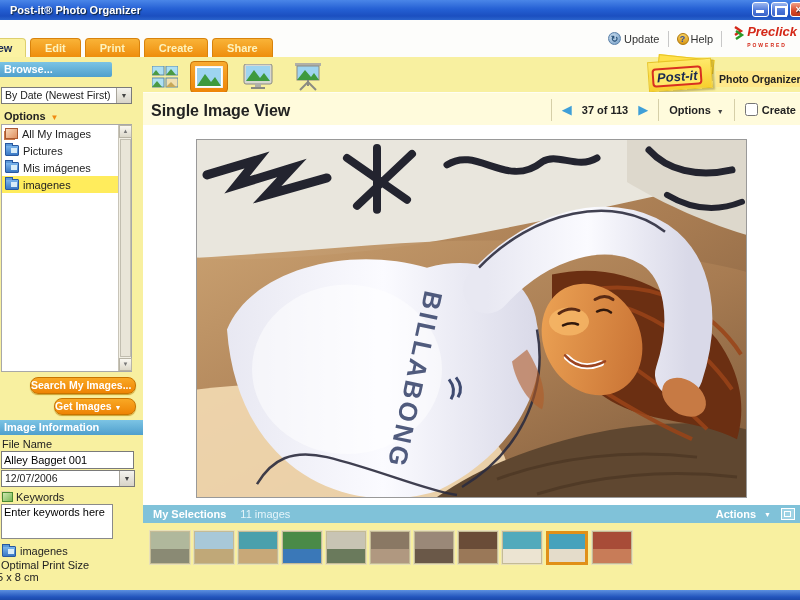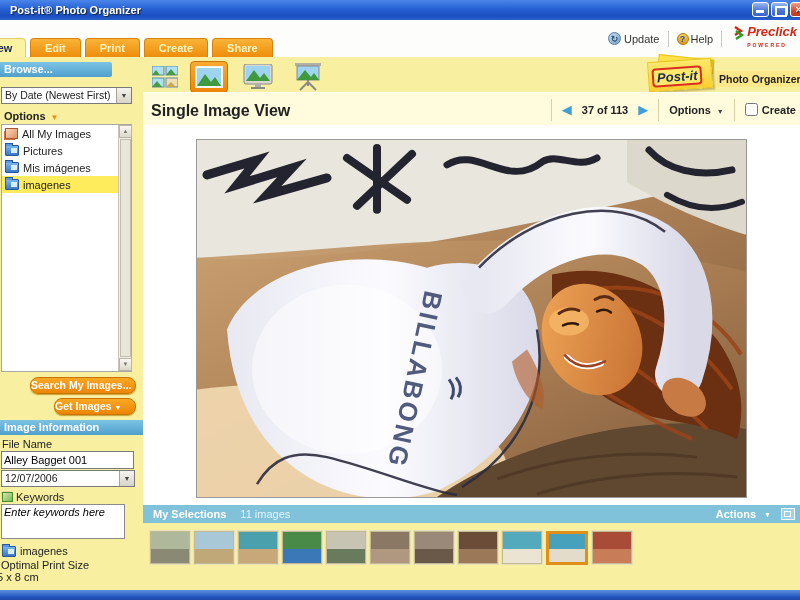--- a/index.html
+++ b/index.html
@@ -224,21 +224,21 @@
       <input class="sinput" style="top: 394px; left: 1px; width: 133px;" value="Alley Bagget 001">
 
       <div class="combo" style="top:413px;left:1px;width:134px;">
         <span class="ctext">12/07/2006</span>
         <span class="cbtn">▼</span>
       </div>
 
       <div class="slabel" style="top:434px;left:2px;">
         <span class="kwicon"></span><span>Keywords</span>
       </div>
-      <textarea class="kwarea" style="top: 447px; left: 1px; width: 124px; height: 35px; font-style: italic;">Enter keywords here</textarea>
+      <textarea class="kwarea" style="top: 447px; left: 1px; width: 112px; height: 35px;">Enter keywords here</textarea>
 
       <div class="slabel" style="top:488px;left:2px;">
         <span class="ic-folder" style="vertical-align:-2px;"></span><span>imagenes</span>
       </div>
       <div class="slabel" style="top:502px;left:1px;">Optimal Print Size</div>
       <div class="slabel" style="top:514px;left:-3px;">5 x 8 cm</div>
     </div>
 
     <div class="main">
 

